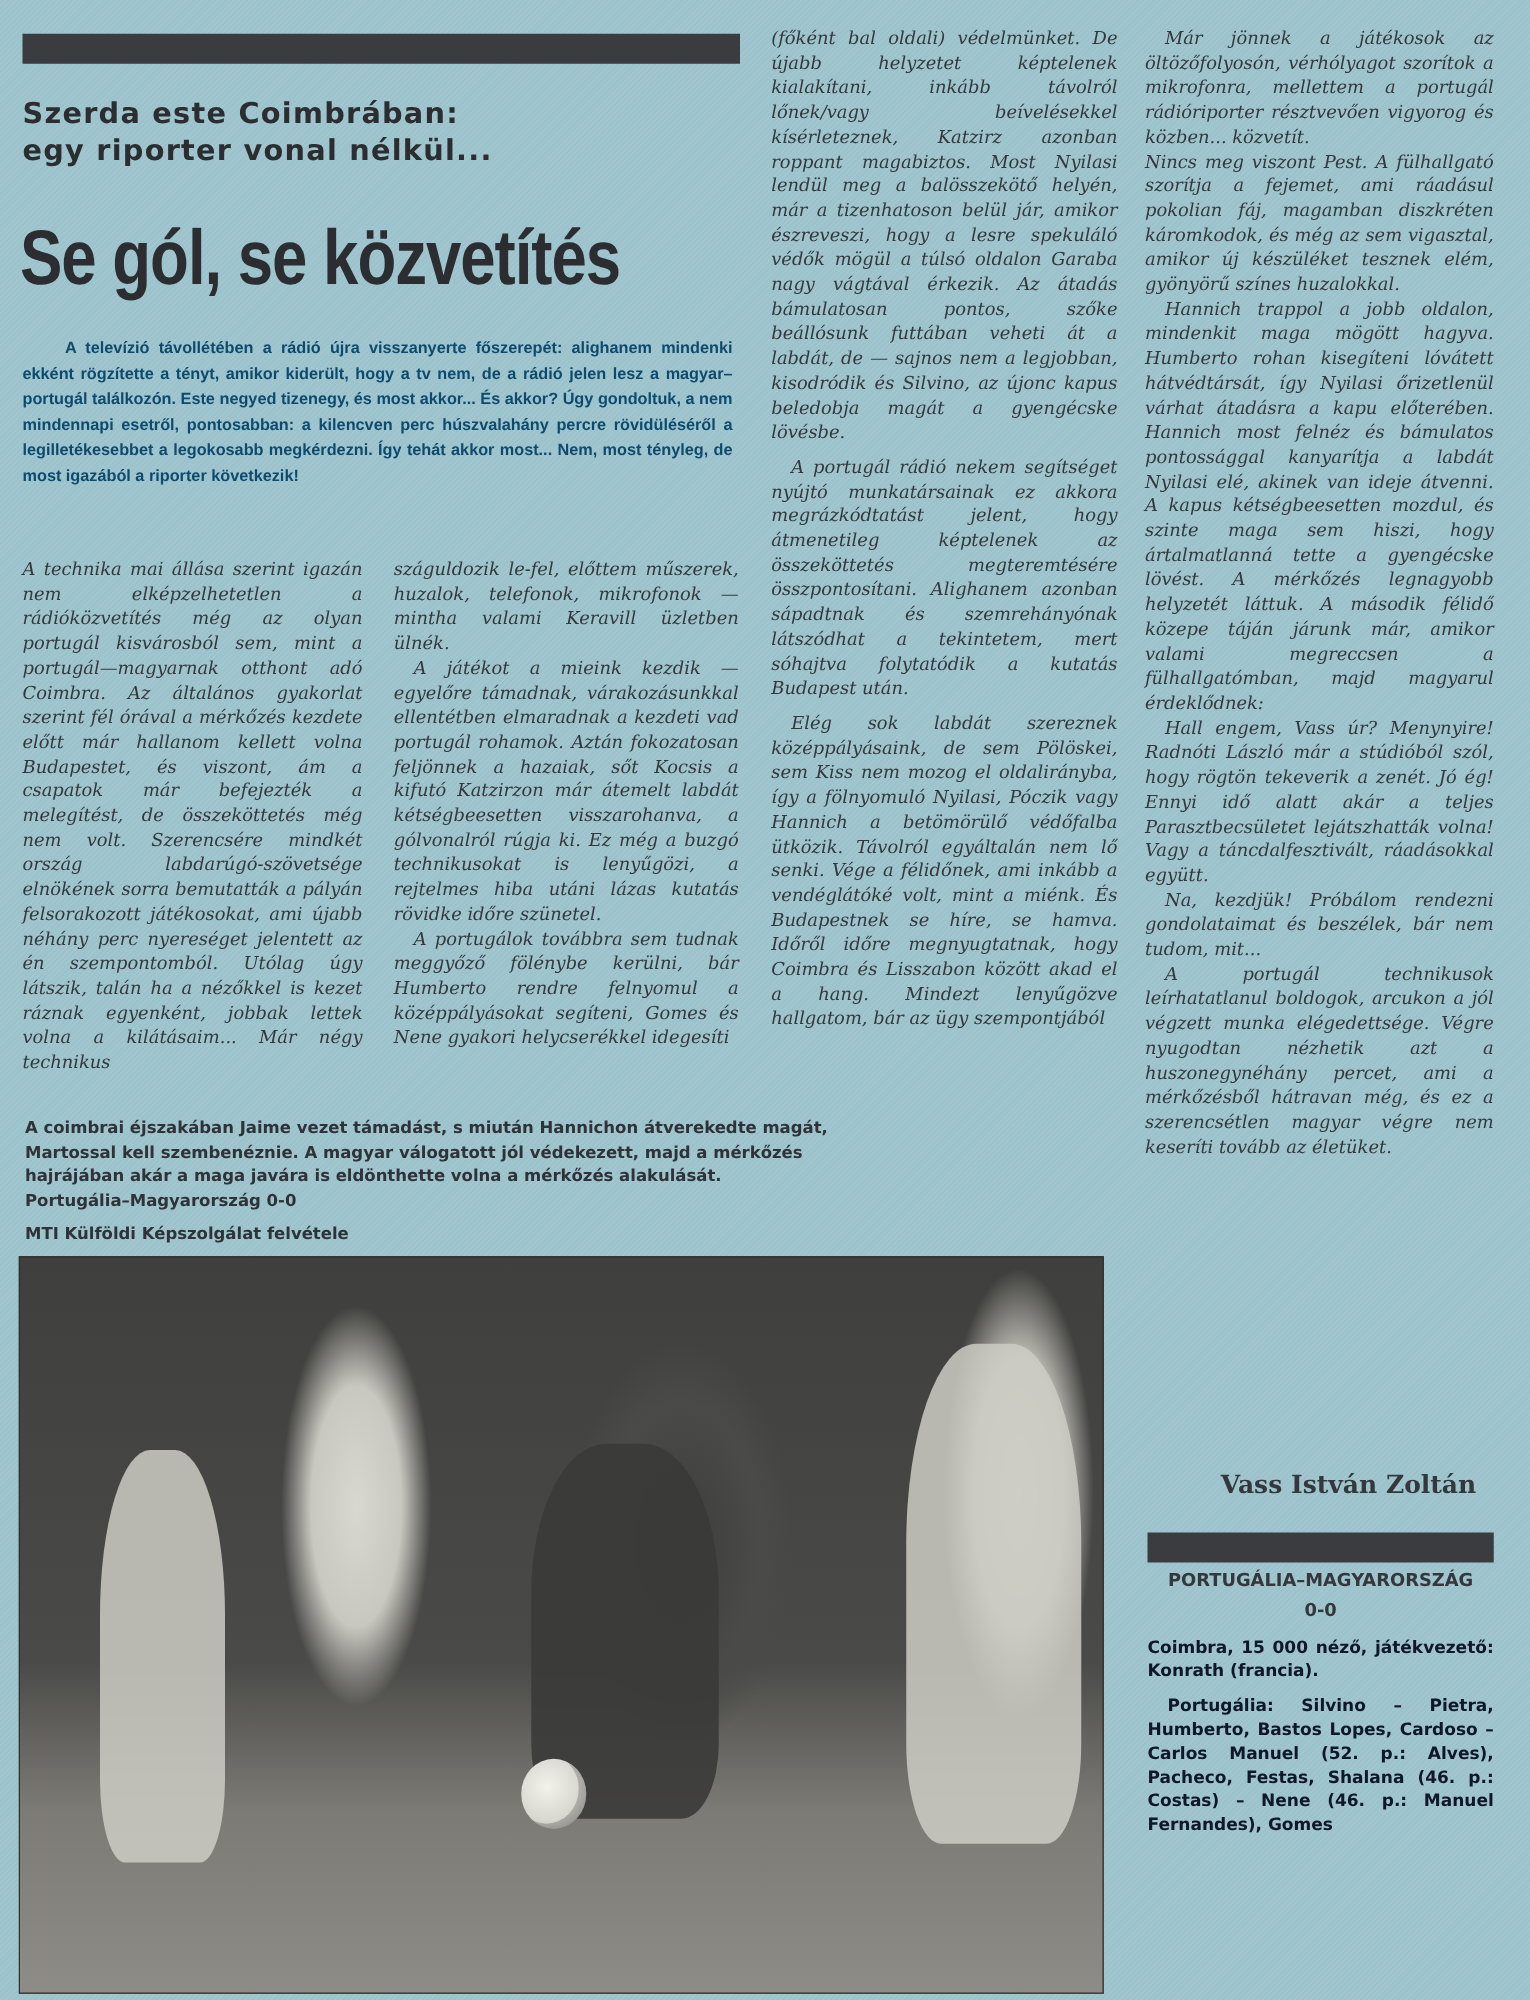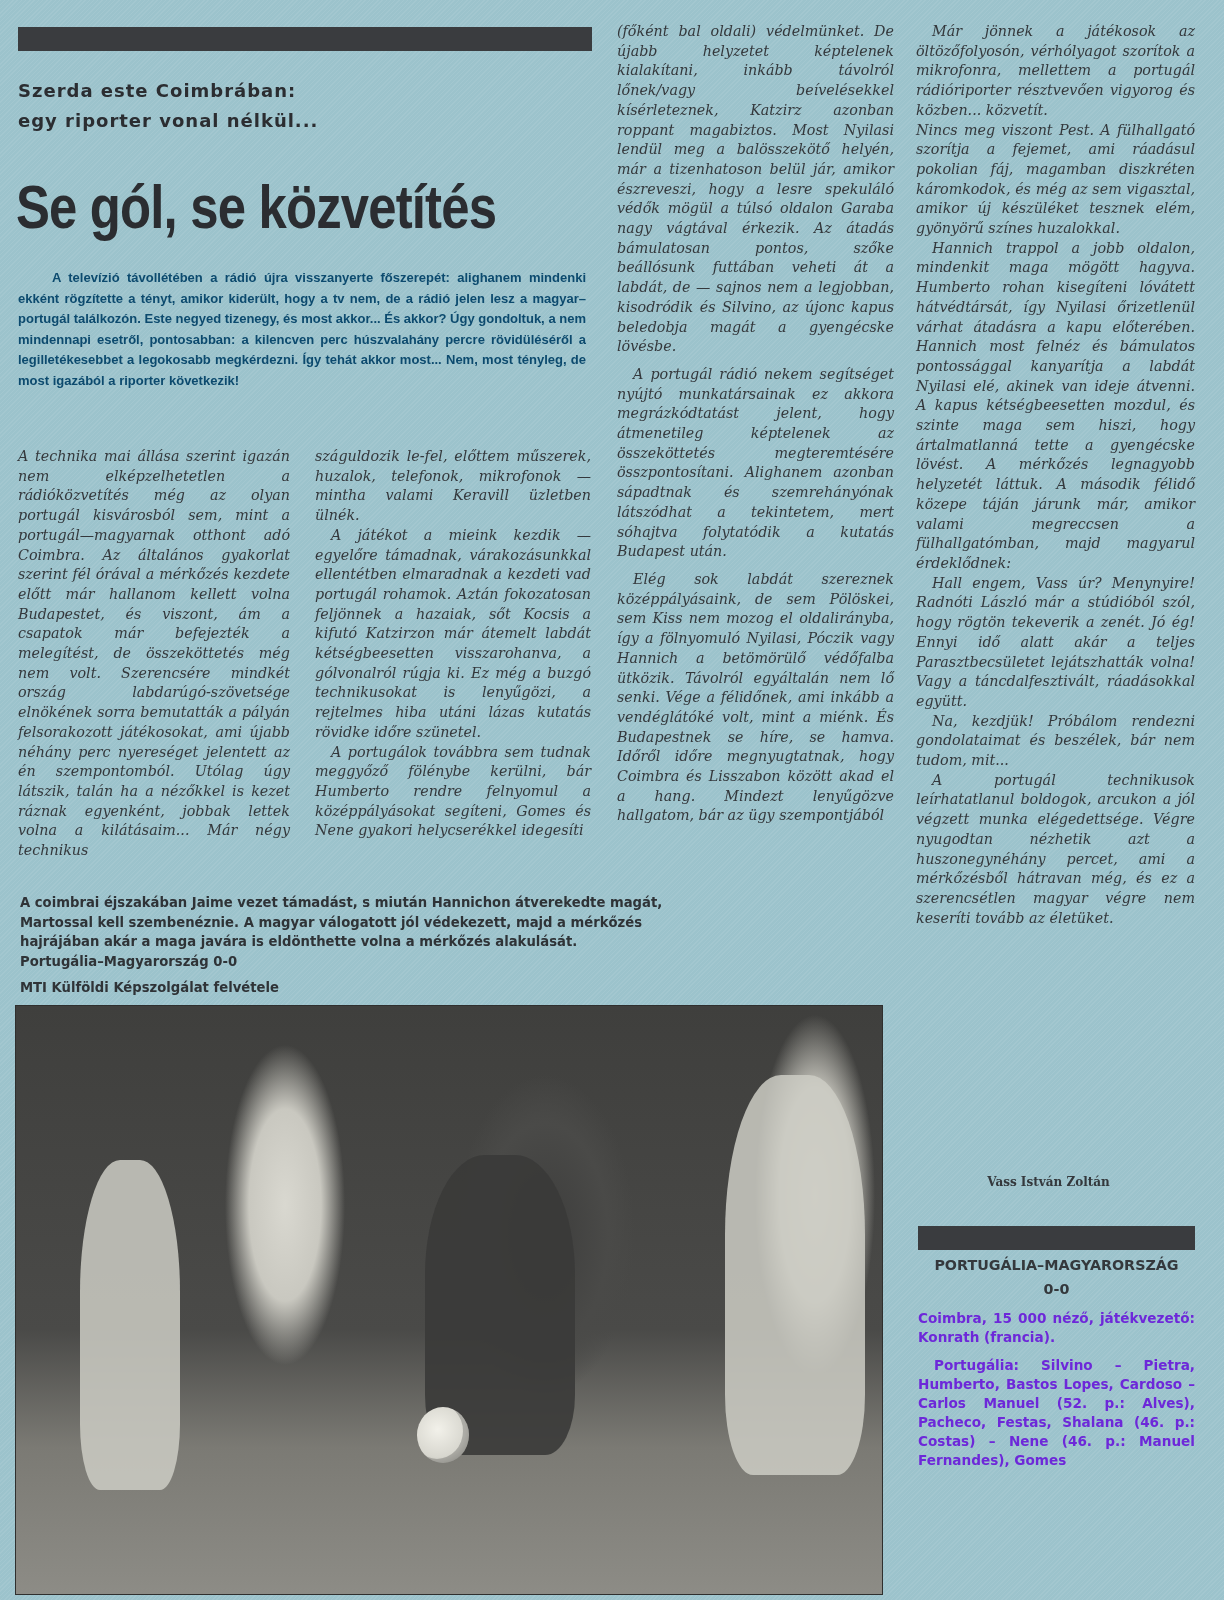--- a/index.html
+++ b/index.html
@@ -5,21 +5,21 @@
   html, body { margin: 0; padding: 0; }
   body {
     width: 1224px; height: 1600px; position: relative; overflow: hidden;
     background: #9cc3cc;
     background-image: repeating-linear-gradient(135deg, rgba(255,255,255,0.07) 0 1px, rgba(0,0,0,0) 1px 3px);
     color: #2a2e32;
   }
   .abs { position: absolute; }
   .bar { background: #3a3c3f; }
   .kicker {
-    font-family: "DejaVu Sans", sans-serif; font-weight: 900; font-size: 18px;
+    font-family: "DejaVu Sans", sans-serif; font-weight: 900; font-size: 23px;
     line-height: 30px; color: #2b2d31; letter-spacing: 1px;
   }
   .headline {
     font-family: "Liberation Sans", sans-serif; font-weight: 700; font-size: 62px;
     line-height: 70px; color: #2b2d31; letter-spacing: -1px;
     transform: scaleX(0.82); transform-origin: left top; white-space: nowrap;
   }
   .lead {
     font-family: Liberation Sans, sans-serif; font-weight: 700; font-size: 13px;
     line-height: 20.5px; color: #0c4a6e; text-align: justify; text-indent: 34px;
@@ -44,30 +44,30 @@
       linear-gradient(180deg, #3f3f3d 0%, #4a4a48 55%, #7b7a74 75%, #8d8c86 100%);
     box-shadow: inset 0 0 0 1px #2f2f2e;
   }
   .ball {
     width: 52px; height: 56px; border-radius: 50%;
     background: radial-gradient(circle at 40% 40%, #f2f1ea 0, #d8d7cf 60%, #9a9992 100%);
     box-shadow: inset -6px -4px 0 rgba(40,40,40,0.25);
   }
   .player { border-radius: 40% 40% 20% 20%; }
   .byline {
-    font-family: "DejaVu Serif", serif; font-weight: 700; font-size: 12px;
-    color: #34383c; text-align: center;
+    font-family: "DejaVu Serif", serif; font-weight: 700; font-size: 20px;
+    color: #34383c; text-align: right;
   }
   .box-title {
     font-family: "DejaVu Sans", sans-serif; font-weight: 700; font-size: 14.3px;
     color: #34383c; text-align: center; line-height: 24px;
   }
   .box-body {
     font-family: "DejaVu Sans", sans-serif; font-weight: 700; font-size: 13.6px;
-    line-height: 19px; color: #6d28d9; text-align: justify;
+    line-height: 19px; color: #0f172a; text-align: justify;
   }
   .box-body p { margin: 0 0 9px 0; }
   .box-body p.ind { text-indent: 16px; }
 </style>
 </head>
 <body>
 
 <div class="abs bar" style="left:18px; top:27px; width:574px; height:24px;"></div>
 
 <div class="abs kicker" style="left:18px; top:76px; width:580px;">

